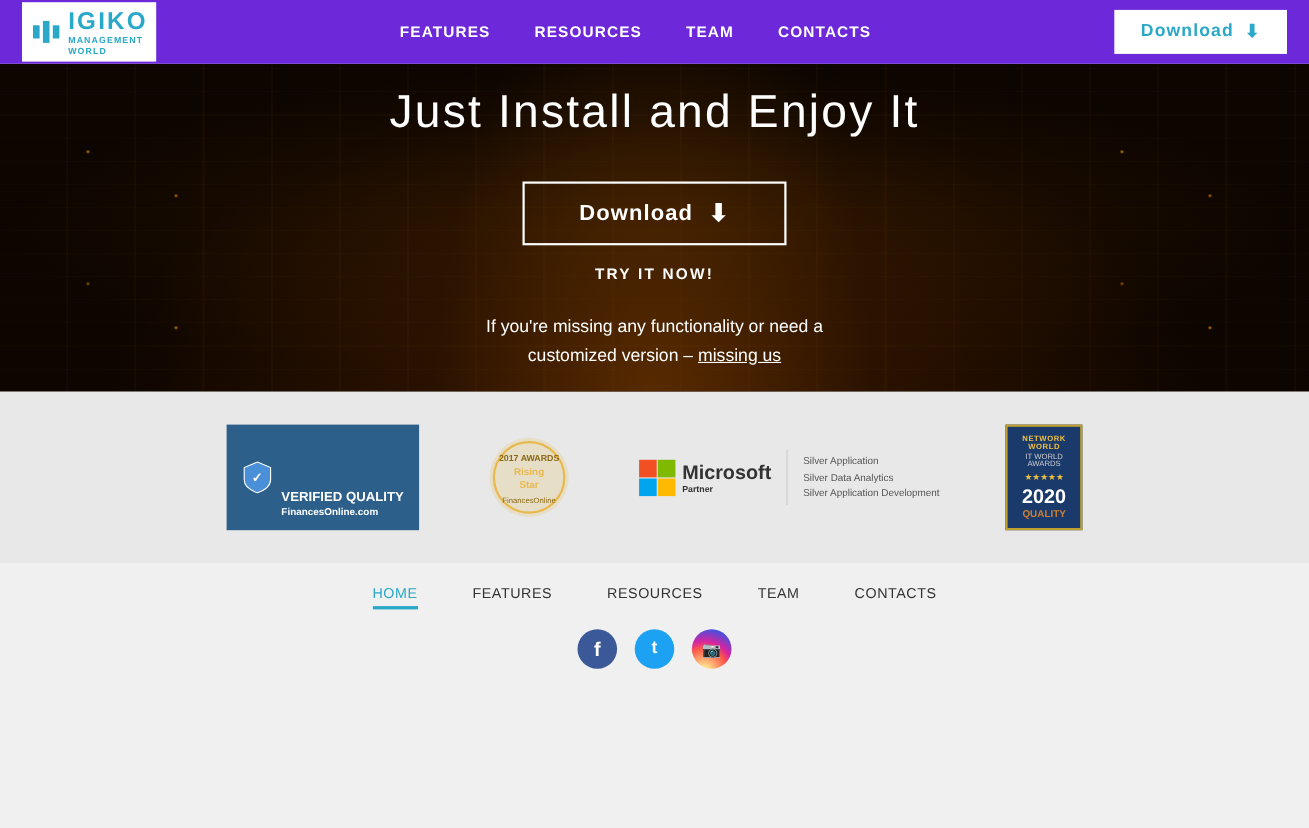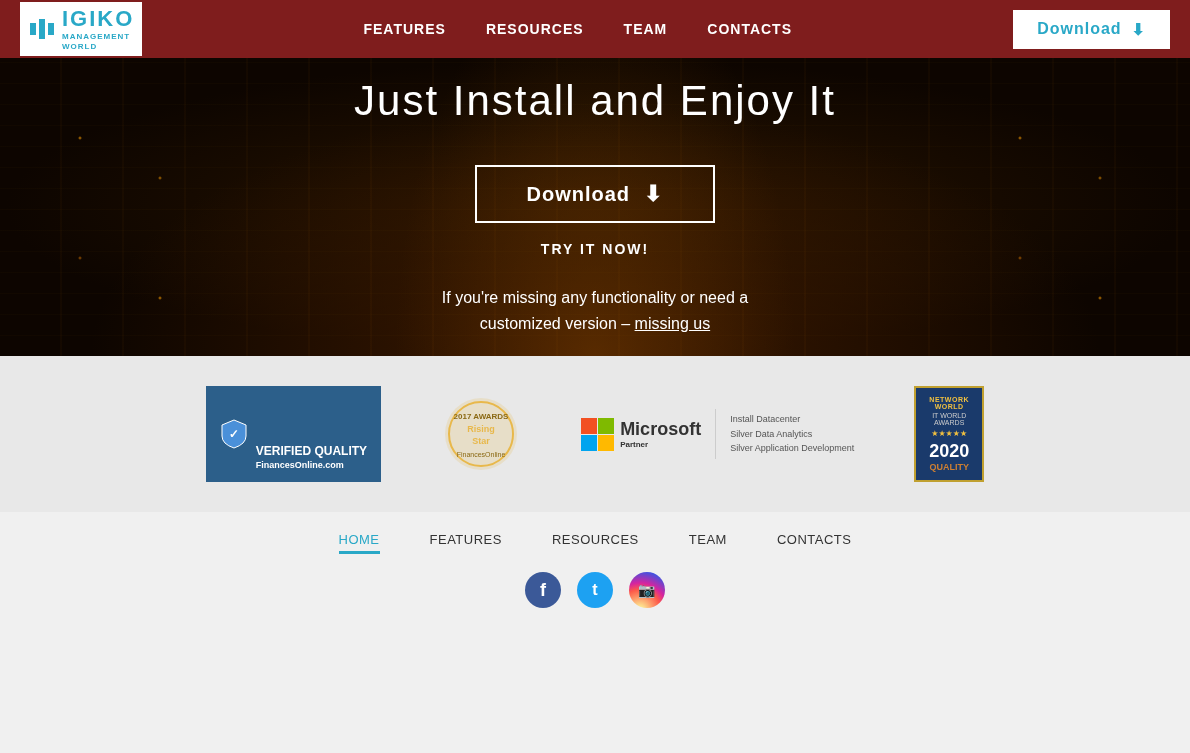--- a/index.html
+++ b/index.html
@@ -1,20 +1,20 @@
 <!DOCTYPE html>
 <html><head>
   <meta charset="utf-8">
   <style>
     * { margin: 0; padding: 0; box-sizing: border-box; }
     body { font-family: Arial, sans-serif; background: #f0f0f0; width: 1190px; min-height: 753px; overflow-x: hidden; }
 
     
     .header {
-      background: #7f1d1d;
+      background: #6d28d9;
       height: 58px;
       display: flex;
       align-items: center;
       justify-content: space-between;
       padding: 0 20px;
       position: relative;
       z-index: 10;
     }
     .logo-box {
       background: white;
@@ -351,21 +351,21 @@
           <div style="width:16px;height:16px;background:#00a4ef;"></div>
           <div style="width:16px;height:16px;background:#ffb900;"></div>
         </div>
       </div>
       <div>
         <div style="font-size:18px;font-weight:bold;color:#333;">Microsoft</div>
         <div style="font-size:8px;color:#333;font-weight:bold;">Partner</div>
       </div>
       <div style="width:1px;height:50px;background:#ccc;margin:0 8px;"></div>
       <div style="font-size:9px;color:#555;line-height:1.6;">
-        <div>Install Datacenter</div>
+        <div>Silver Application</div>
         <div>Silver Data Analytics</div>
         <div>Silver Application Development</div>
       </div>
     </div>
   </div>
 
 
   <div class="badge-item">
     <div style="background:#1a3a6b;color:white;padding:8px 12px;text-align:center;width:70px;border:2px solid #c0a030;">
       <div style="font-size:7px;font-weight:bold;color:#f0c040;letter-spacing:0.5px;">NETWORK<br>WORLD</div>

